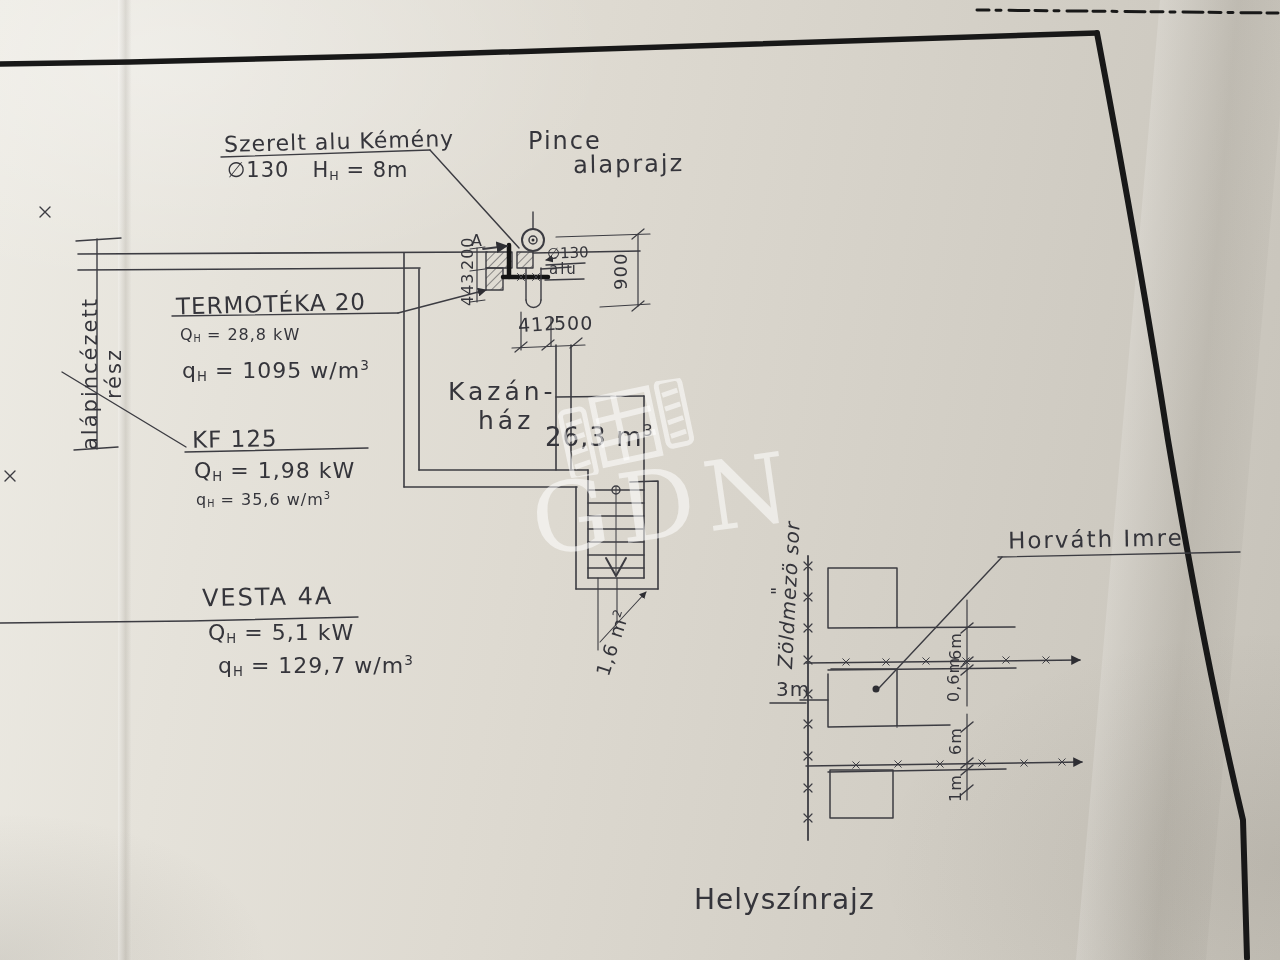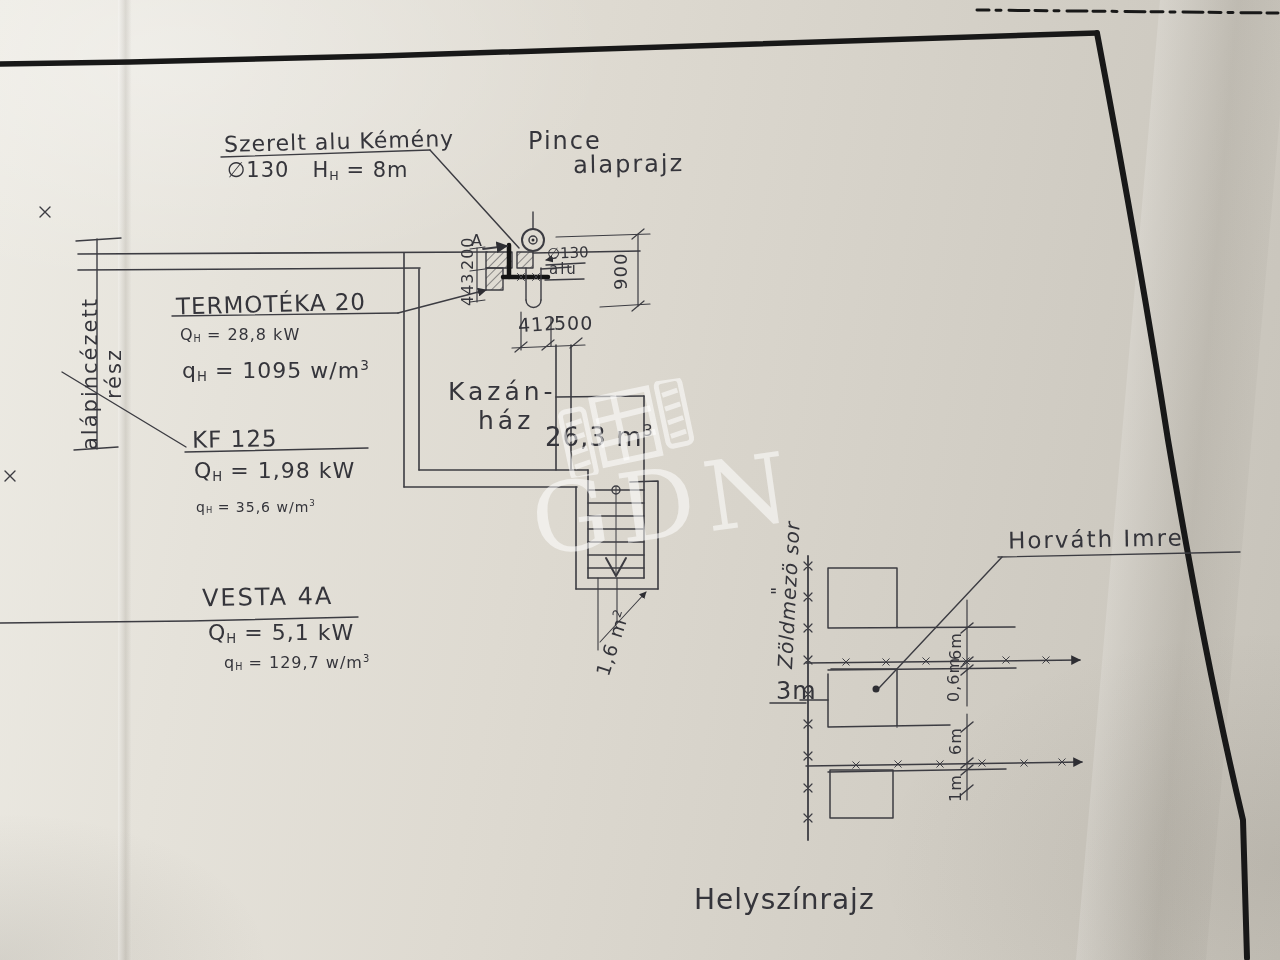--- a/index.html
+++ b/index.html
@@ -199,29 +199,29 @@
     <span>Q</span><sub>H</sub> <span>= 28,8 kW</span>
   </div>
   <div class="hw" style="left:182px;top:358px;font-size:22px;">
     <span>q</span><sub>H</sub> <span>= 1095 w/m</span><sup>3</sup>
   </div>
 
   <div class="hw" style="left:192px;top:426px;font-size:23px;transform:rotate(-1deg);">KF 125</div>
   <div class="hw" style="left:194px;top:458px;font-size:22px;">
     <span>Q</span><sub>H</sub> <span>= 1,98 kW</span>
   </div>
-  <div class="hw" style="left:196px;top:490px;font-size:14px;margin-top:8px;">
+  <div class="hw" style="left:196px;top:490px;font-size:16px;">
     <span>q</span><sub>H</sub> <span>= 35,6 w/m</span><sup>3</sup>
   </div>
 
   <div class="hw" style="left:202px;top:584px;font-size:24px;transform:rotate(-1deg);letter-spacing:2px;">VESTA 4A</div>
   <div class="hw" style="left:208px;top:620px;font-size:22px;">
     <span>Q</span><sub>H</sub> <span>= 5,1 kW</span>
   </div>
-  <div class="hw" style="left:224px;top:653px;font-size:16px;">
+  <div class="hw" style="left:218px;top:653px;font-size:22px;">
     <span>q</span><sub>H</sub> <span>= 129,7 w/m</span><sup>3</sup>
   </div>
 
   <div class="hw" style="left:448px;top:378px;font-size:25px;letter-spacing:4px;">Kazán-</div>
   <div class="hw" style="left:478px;top:407px;font-size:25px;letter-spacing:4px;">ház</div>
   <div class="hw" style="left:545px;top:422px;font-size:26px;">
     <span>26,3 m</span><sup>3</sup>
   </div>
 
   <div class="hw" style="left:592px;top:672px;font-size:19px;transform-origin:0 0;transform:rotate(-72deg);">
@@ -239,21 +239,21 @@
 
   <div class="hw rot" style="left:78px;top:450px;font-size:21px;letter-spacing:2px;">
     <div>alápincézett</div>
     <div style="text-align:center;">rész</div>
   </div>
 
   <div class="hw" style="left:1008px;top:526px;font-size:23px;letter-spacing:2px;transform:rotate(-1deg);">Horváth Imre</div>
 
   <div class="hw" style="left:774px;top:668px;font-size:20px;font-style:italic;transform-origin:0 0;transform:rotate(-87deg);">Zöldmezö sor</div>
   <div class="hw rot" style="left:768px;top:595px;font-size:18px;">"</div>
-  <div class="hw" style="left:776px;top:678px;font-size:24px;">3m</div>
+  <div class="hw" style="left:776px;top:678px;font-size:20px;">3m</div>
   <div class="hw rot" style="left:947px;top:660px;font-size:16px;">6m</div>
   <div class="hw rot" style="left:945px;top:702px;font-size:16px;">0,6m</div>
   <div class="hw rot" style="left:947px;top:755px;font-size:16px;">6m</div>
   <div class="hw rot" style="left:947px;top:802px;font-size:16px;">1m</div>
 
   <div class="hw" style="left:694px;top:884px;font-size:28px;">Helyszínrajz</div>
 
   <div class="wm">
     <div class="glyphs">
       <svg width="180" height="84" viewBox="0 0 180 84" fill="none" stroke="currentColor">

